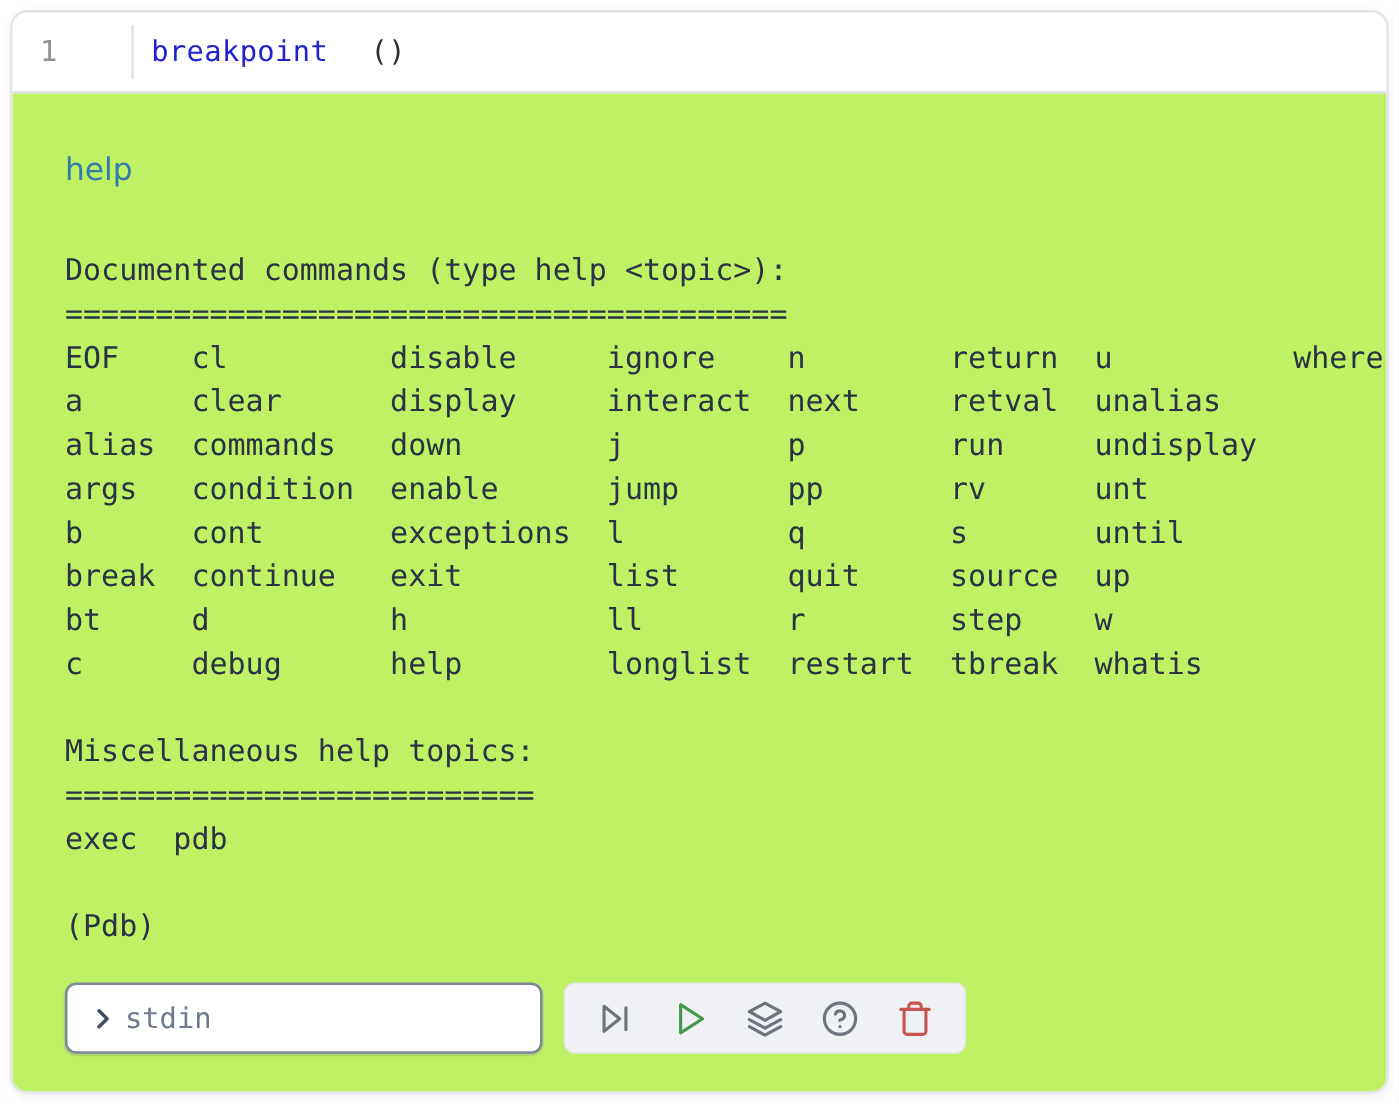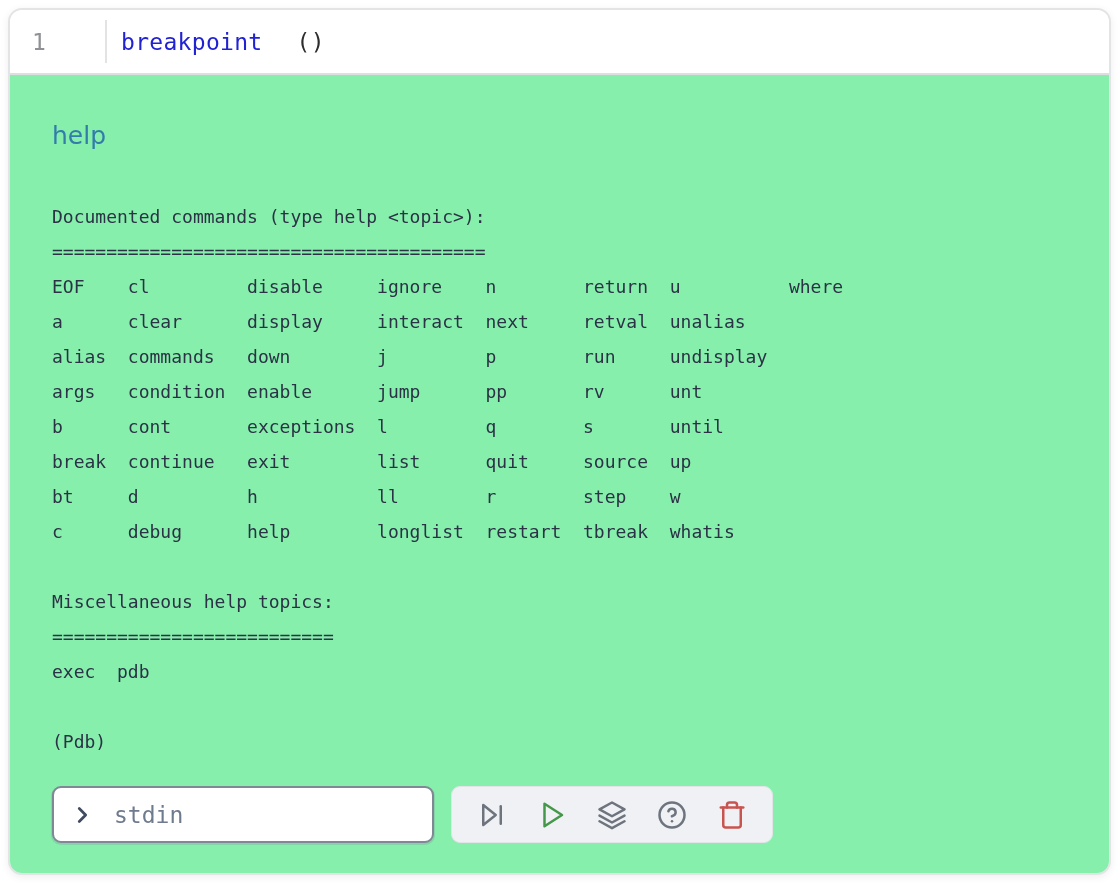--- a/index.html
+++ b/index.html
@@ -38,31 +38,31 @@
     display: flex; align-items: center; padding-left: 14px;
     font-family: "DejaVu Sans Mono", "Liberation Mono", monospace;
     font-size: 23px; letter-spacing: 0.3px;
     flex: 1; cursor: text; gap: 34px;
   }
   .tok-fn { color: #2122d2; }
   .tok-paren { color: #2d2d2d; }
 
   
   .console {
-    height: 800px; background: #86efac;
+    height: 800px; background: #bef264;
     padding: 46px 12px 30px 42px;
     position: relative;
   }
   .echoed-command {
     font-size: 25px; color: #337caa; line-height: 30px;
   }
   .console-pre {
     margin-top: 48px;
     font-family: "DejaVu Sans Mono", "Liberation Mono", monospace;
-    font-size: 18px; line-height: 35px;
+    font-size: 24px; line-height: 35px;
     color: #2b3245; white-space: pre;
   }
 
   
   .controls {
     position: absolute; left: 42px; bottom: 32px;
     display: flex; align-items: center;
   }
   .stdin-box {
     width: 382px; height: 57px;
@@ -71,21 +71,21 @@
     border-radius: 9px;
     box-shadow: 0 1px 0 1px rgba(125,133,147,0.25);
     display: flex; align-items: center;
     padding-left: 17px;
   }
   .stdin-box .chev { flex: none; display: flex; }
   .stdin-input {
     border: none; outline: none; background: transparent;
     font-family: "DejaVu Sans Mono", "Liberation Mono", monospace;
     font-size: 23px; color: #3c4557;
-    margin-left: 21px; width: 320px;
+    margin-left: 7px; width: 320px;
   }
   .stdin-input::placeholder { color: #6e7a8d; opacity: 1; }
 
   .toolbar {
     margin-left: 17px;
     width: 322px; height: 57px;
     background: #f0f1f4;
     border: 1px solid #e2e4e8;
     border-radius: 9px;
     display: flex; align-items: center;

